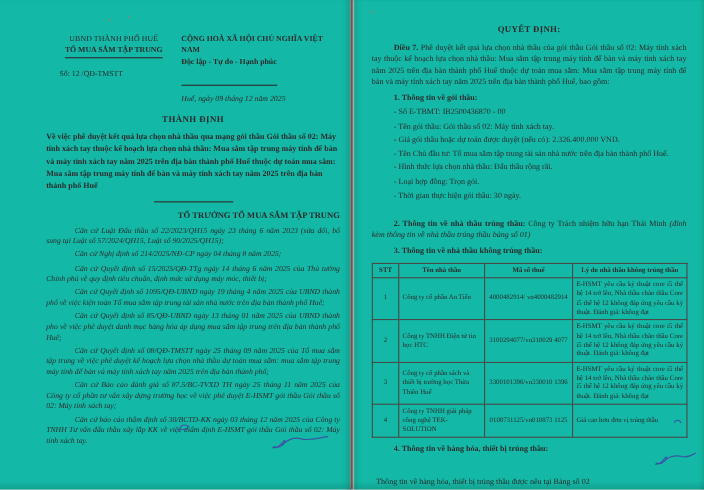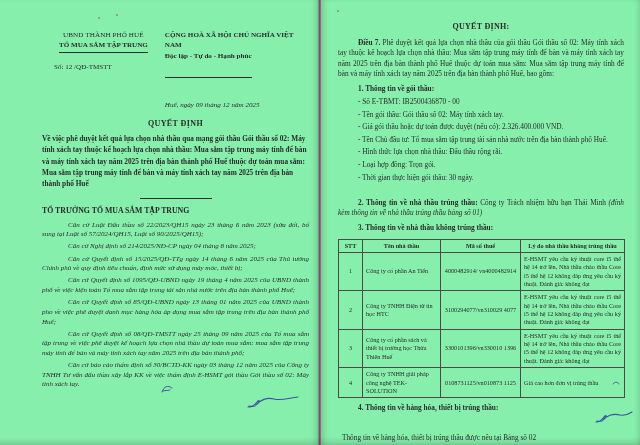--- a/index.html
+++ b/index.html
@@ -4,43 +4,43 @@
 <style>
   html,body{margin:0;padding:0;}
   body{
     width:640px;height:445px;overflow:hidden;
     background:#e9e9e6;
     font-family:"Liberation Serif","DejaVu Serif",serif;
     color:#2b2b2b;
     position:relative;
   }
   .canvas{position:absolute;left:0;top:0;width:640px;height:445px;background:#f3f3f1;}
-  .page{position:absolute;top:0;height:445px;background:#86efac;box-sizing:border-box;}
+  .page{position:absolute;top:0;height:445px;background:#14b8a6;box-sizing:border-box;}
   .page-left{left:0;width:319px;padding:30px 10px 0 42px;box-shadow:inset -6px 0 8px -6px rgba(0,0,0,.35);}
   .page-right{left:322px;width:318px;padding:22px 16px 0 16px;box-shadow:inset 5px 0 7px -5px rgba(0,0,0,.25), inset -4px 0 6px -4px rgba(0,0,0,.2);}
   .seam{position:absolute;left:318px;top:0;width:4px;height:445px;background:linear-gradient(90deg,#9a9a96,#55554f 45%,#c9c9c5);}
   .bottom-shade{position:absolute;left:0;bottom:0;width:640px;height:8px;background:linear-gradient(180deg,rgba(0,0,0,0),rgba(0,0,0,.12));pointer-events:none;}
 
   .b{font-weight:bold;}
   .i{font-style:italic;}
 
   
   .hdr{display:flex;font-size:7.1px;line-height:1.45;}
   .hdr-left{width:46%;text-align:center;}
   .hdr-right{width:54%;text-align:left;}
   .org-top{letter-spacing:.1px;}
   .org-bottom{font-weight:bold;display:inline-block;border-bottom:.8px solid #2b2b2b;padding-bottom:1px;}
   .motto{font-weight:bold;display:inline-block;border-bottom:.8px solid #2b2b2b;padding-bottom:16px;}
   .doc-num{margin-top:9px;text-align:left;padding-left:12px;font-size:7.1px;}
-  .dateline{margin-top:22px;font-style:italic;font-size:7.1px;}
+  .dateline{margin-top:7px;font-style:italic;font-size:7.1px;}
 
   .doc-type{margin-top:9px;text-align:center;font-weight:bold;font-size:8px;letter-spacing:.4px;}
   .doc-title{margin-top:5px;text-align:left;font-weight:bold;font-size:7.3px;line-height:1.55;}
   .rule{width:72px;height:1px;background:#2b2b2b;margin:8px auto 0;}
-  .authority{margin-top:7px;text-align:left;font-weight:bold;font-size:7.8px;}
+  .authority{margin-top:7px;text-align:right;font-weight:bold;font-size:7.8px;}
 
   .recitals{margin-top:6px;}
   .recital{margin:0 0 2.5px 0;font-style:italic;font-size:7px;line-height:1.38;text-align:justify;text-indent:26px;}
 
   
   .r-heading{text-align:center;font-weight:bold;font-size:8px;letter-spacing:.3px;}
   .para{margin:7px 0 0 0;font-size:7.3px;line-height:1.42;text-align:justify;text-indent:20px;}
   .sec-heading{margin:5px 0 0 0;font-weight:bold;font-size:7.3px;text-indent:20px;line-height:1.4;}
   .info-item{margin:2.5px 0 0 0;font-size:7.3px;line-height:1.38;text-indent:20px;text-align:justify;}
 
@@ -71,32 +71,33 @@
         <div><span class="org-bottom">TỔ MUA SẮM TẬP TRUNG</span></div>
         <div class="doc-num">Số:   12   /QĐ-TMSTT</div>
       </div>
       <div class="hdr-right">
         <div class="b">CỘNG HOÀ XÃ HỘI CHỦ NGHĨA VIỆT NAM</div>
         <div><span class="motto">Độc lập - Tự do - Hạnh phúc</span></div>
         <div class="dateline">Huế, ngày 09 tháng 12 năm 2025</div>
       </div>
     </div>
 
-    <div class="doc-type">QUYẾT ĐỊNH</div>
+    <div class="doc-type">THÀNH ĐỊNH</div>
     <div class="doc-title">Về việc phê duyệt kết quả lựa chọn nhà thầu qua mạng gói thầu Gói thầu số 02: Máy tính xách tay  thuộc kế hoạch lựa chọn nhà thầu: Mua sắm tập trung máy tính để bàn và máy tính xách tay năm 2025 trên địa bàn thành phố Huế thuộc dự toán mua sắm: Mua sắm tập trung máy tính để bàn và máy tính xách tay năm 2025 trên địa bàn thành phố Huế</div>
     <div class="rule"></div>
     <div class="authority">TỔ TRƯỞNG TỔ MUA SẮM TẬP TRUNG</div>
 
     <div class="recitals">
       <p class="recital">Căn cứ Luật Đấu thầu số 22/2023/QH15 ngày 23 tháng 6 năm 2023 (sửa đổi, bổ sung tại Luật số 57/2024/QH15, Luật số 90/2025/QH15);</p>
       <p class="recital">Căn cứ Nghị định số 214/2025/NĐ-CP ngày 04 tháng 8 năm 2025;</p>
       <p class="recital">Căn cứ Quyết định số 15/2025/QĐ-TTg ngày 14 tháng 6 năm 2025 của Thủ tướng Chính phủ về quy định tiêu chuẩn, định mức sử dụng máy móc, thiết bị;</p>
       <p class="recital">Căn cứ Quyết định số 1095/QĐ-UBND ngày 19 tháng 4 năm 2025 của UBND thành phố về việc kiện toàn Tổ mua sắm tập trung tài sản nhà nước trên địa bàn thành phố Huế;</p>
       <p class="recital">Căn cứ Quyết định số 85/QĐ-UBND ngày 13 tháng 01 năm 2025 của UBND thành pho về việc phê duyệt danh mục hàng hóa áp dụng mua sắm tập trung trên địa bàn thành phố Huế;</p>
       <p class="recital">Căn cứ Quyết định số 08/QĐ-TMSTT ngày 25 tháng 09 năm 2025 của Tổ mua sắm tập trung về việc phê duyệt kế hoạch lựa chọn nhà thầu dự toán mua sắm: mua sắm tập trung máy tính để bàn và máy tính xách tay năm 2025 trên địa bàn thành phố;</p>
+      <p class="recital">Căn cứ Báo cáo đánh giá số 87.5/BC-TVXD TH ngày 25 tháng 11 năm 2025 của Công ty cổ phần tư vấn xây dựng trường học về việc phê duyệt E-HSMT gói thầu Gói thầu số 02: Máy tính xách tay;</p>
       <p class="recital">Căn cứ báo cáo thẩm định số 30/BCTD-KK ngày 03 tháng 12 năm 2025 của Công ty TNHH Tư vấn đấu thầu xây lắp KK về việc thẩm định E-HSMT gói thầu Gói thầu số 02: Máy tính xách tay.</p>
     </div>
 
     <div class="sig" style="left:160px;top:384px;">
       <svg width="14" height="10" viewBox="0 0 14 10">
           <path d="M2 8 C4 2 8 1 12 4 M3 7 C6 6 8 7 10 6" stroke="#3b55a5" stroke-width="1" fill="none" stroke-linecap="round"></path>
         </svg>
     </div>
 
     <div class="sig" style="left:245px;top:393px;">

